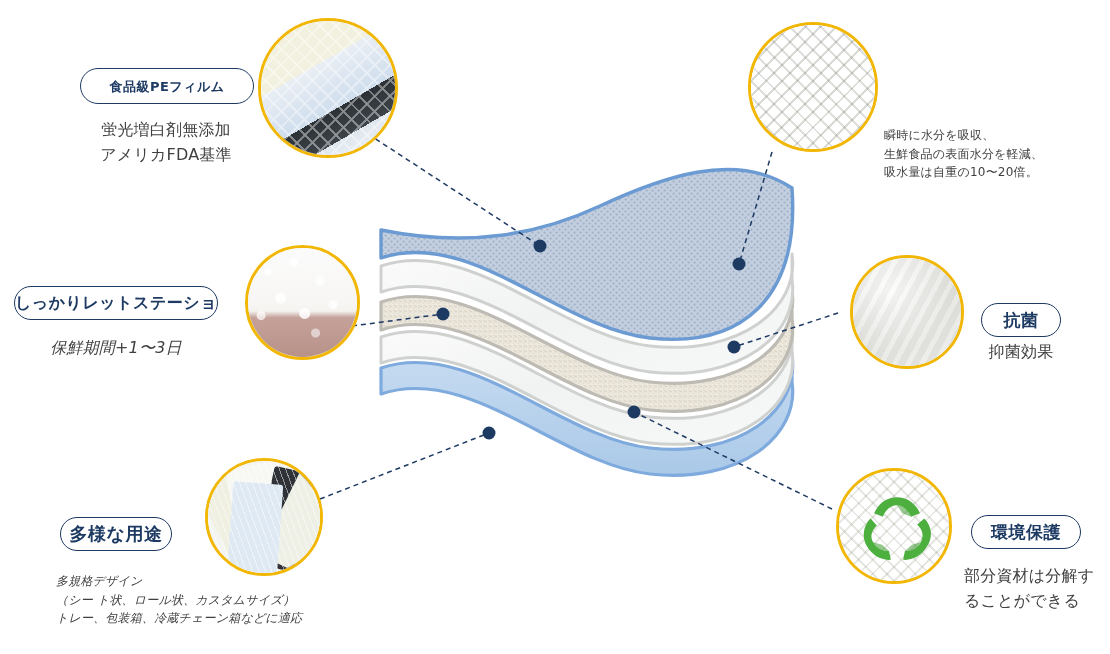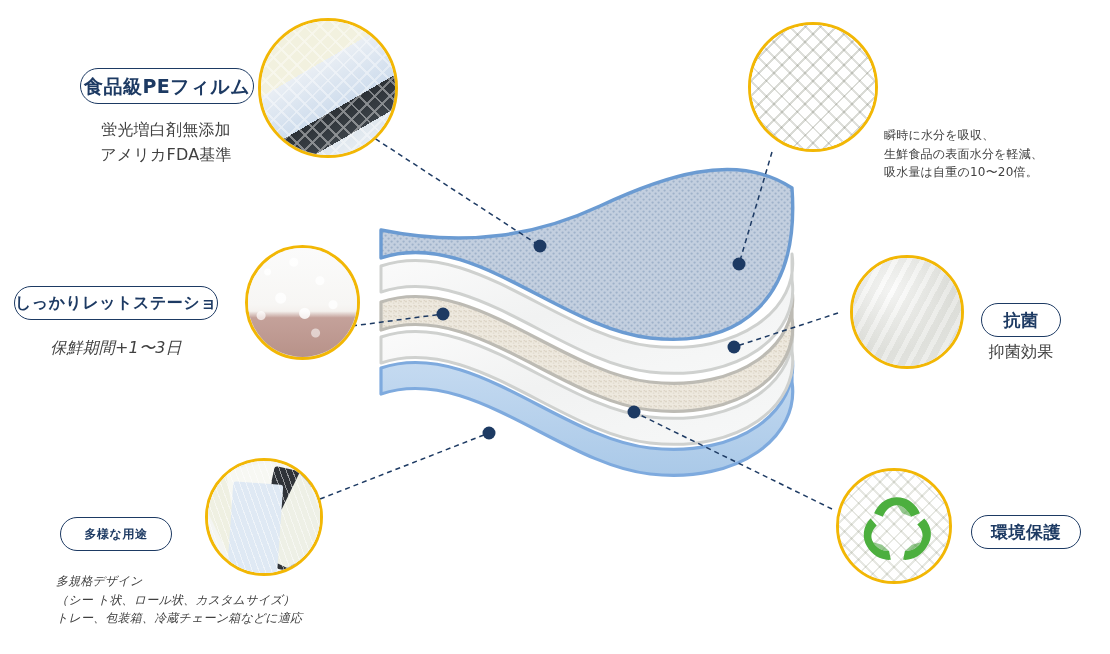--- a/index.html
+++ b/index.html
@@ -200,21 +200,21 @@
       <circle cx="734" cy="347" r="6.5"></circle>
       <circle cx="489" cy="433" r="6.5"></circle>
       <circle cx="634" cy="412" r="6.5"></circle>
     </g>
   </svg>
 
   <div class="photo pe-film" style="left:258px; top:18px; width:140px; height:140px;">
     <div class="inner"></div>
     <div class="quilt"></div>
   </div>
-  <div class="pill" style="left:80px; top:68px; width:174px; height:36px; font-size:19px;">食品級PEフィルム</div>
+  <div class="pill" style="left:80px; top:68px; width:174px; height:36px; font-size:13px;">食品級PEフィルム</div>
   <div class="desc center" style="left:66px; top:118px; width:200px; font-size:16px;">蛍光増白剤無添加
 アメリカFDA基準</div>
 
   <div class="photo pulp-sap" style="left:748px; top:22px; width:130px; height:130px;">
     <div class="inner"></div>
     <div class="quilt"></div>
   </div>
   <div class="desc left" style="left:884px; top:126px; width:226px; font-size:12px;">瞬時に水分を吸収、
 生鮮食品の表面水分を軽減、
 吸水量は自重の10〜20倍。</div>
@@ -235,35 +235,37 @@
 
   <div class="photo pads" style="left:205px; top:458px; width:118px; height:118px;">
     <div class="inner"></div>
     <div class="sheet" style="left:6px;  top:10px; width:52px; height:96px; background:#eff0e2; transform:rotate(-26deg);"></div>
     <div class="sheet" style="left:26px; top:4px;  width:50px; height:104px; background:#f7f8f3; transform:rotate(-10deg);"></div>
     <div class="sheet" style="left:56px; top:8px;  width:40px; height:100px; background:#2f3338; transform:rotate(12deg);"></div>
     <div class="sheet" style="left:70px; top:14px; width:44px; height:94px;  background:#eef0e6; transform:rotate(26deg);"></div>
     <div class="sheet" style="left:22px; top:22px; width:50px; height:96px;  background:#dfe9f4; transform:rotate(4deg);"></div>
     <div class="quiltlines"></div>
   </div>
-  <div class="pill" style="left:60px; top:517px; width:112px; height:34px; font-size:12px;">多様な用途</div>
+  <div class="pill" style="left:60px; top:517px; width:112px; height:34px; font-size:18px;">多様な用途</div>
   <div class="desc left" style="left:56px; top:572px; width:390px; font-size:12px;font-style:italic;">多規格デザイン
 （シー ト状、ロール状、カスタムサイズ）
 トレー、包装箱、冷蔵チェーン箱などに適応</div>
 
   <div class="photo recycle" style="left:836px; top:468px; width:116px; height:116px;">
     <div class="inner"></div>
     <svg viewBox="0 0 100 100" style="position:absolute; inset:14px; width:88px; height:88px;">
       <g fill="#4caf3e">
         <path d="M50 14 C62 14 72 22 76 32 L66 36 C62 28 56 23 50 23 C43 23 37 28 34 36 L24 32 C29 21 38 14 50 14 Z"></path>
         <path d="M84 70 C78 80 68 86 57 85 L59 75 C67 75 74 71 77 65 C81 58 79 51 73 45 L81 38 C90 47 91 60 84 70 Z"></path>
         <path d="M16 70 C10 60 11 47 20 38 L27 46 C21 52 19 59 23 65 C26 71 33 75 41 75 L43 85 C32 86 22 80 16 70 Z"></path>
       </g>
       <g fill="#3f9b33" opacity=".55">
         <path d="M50 23 C56 23 62 28 66 36 L56 32 Z"></path>
         <path d="M77 65 C74 71 67 75 59 75 L67 68 Z"></path>
         <path d="M23 65 C26 71 33 75 41 75 L33 68 Z"></path>
       </g>
     </svg>
   </div>
   <div class="pill" style="left:971px; top:515px; width:110px; height:34px; font-size:17px;">環境保護</div>
+  <div class="desc left" style="left:964px; top:564px; width:146px; font-size:16px;">部分資材は分解す
+ることができる</div>
 
 </div>
 
 </body></html>

